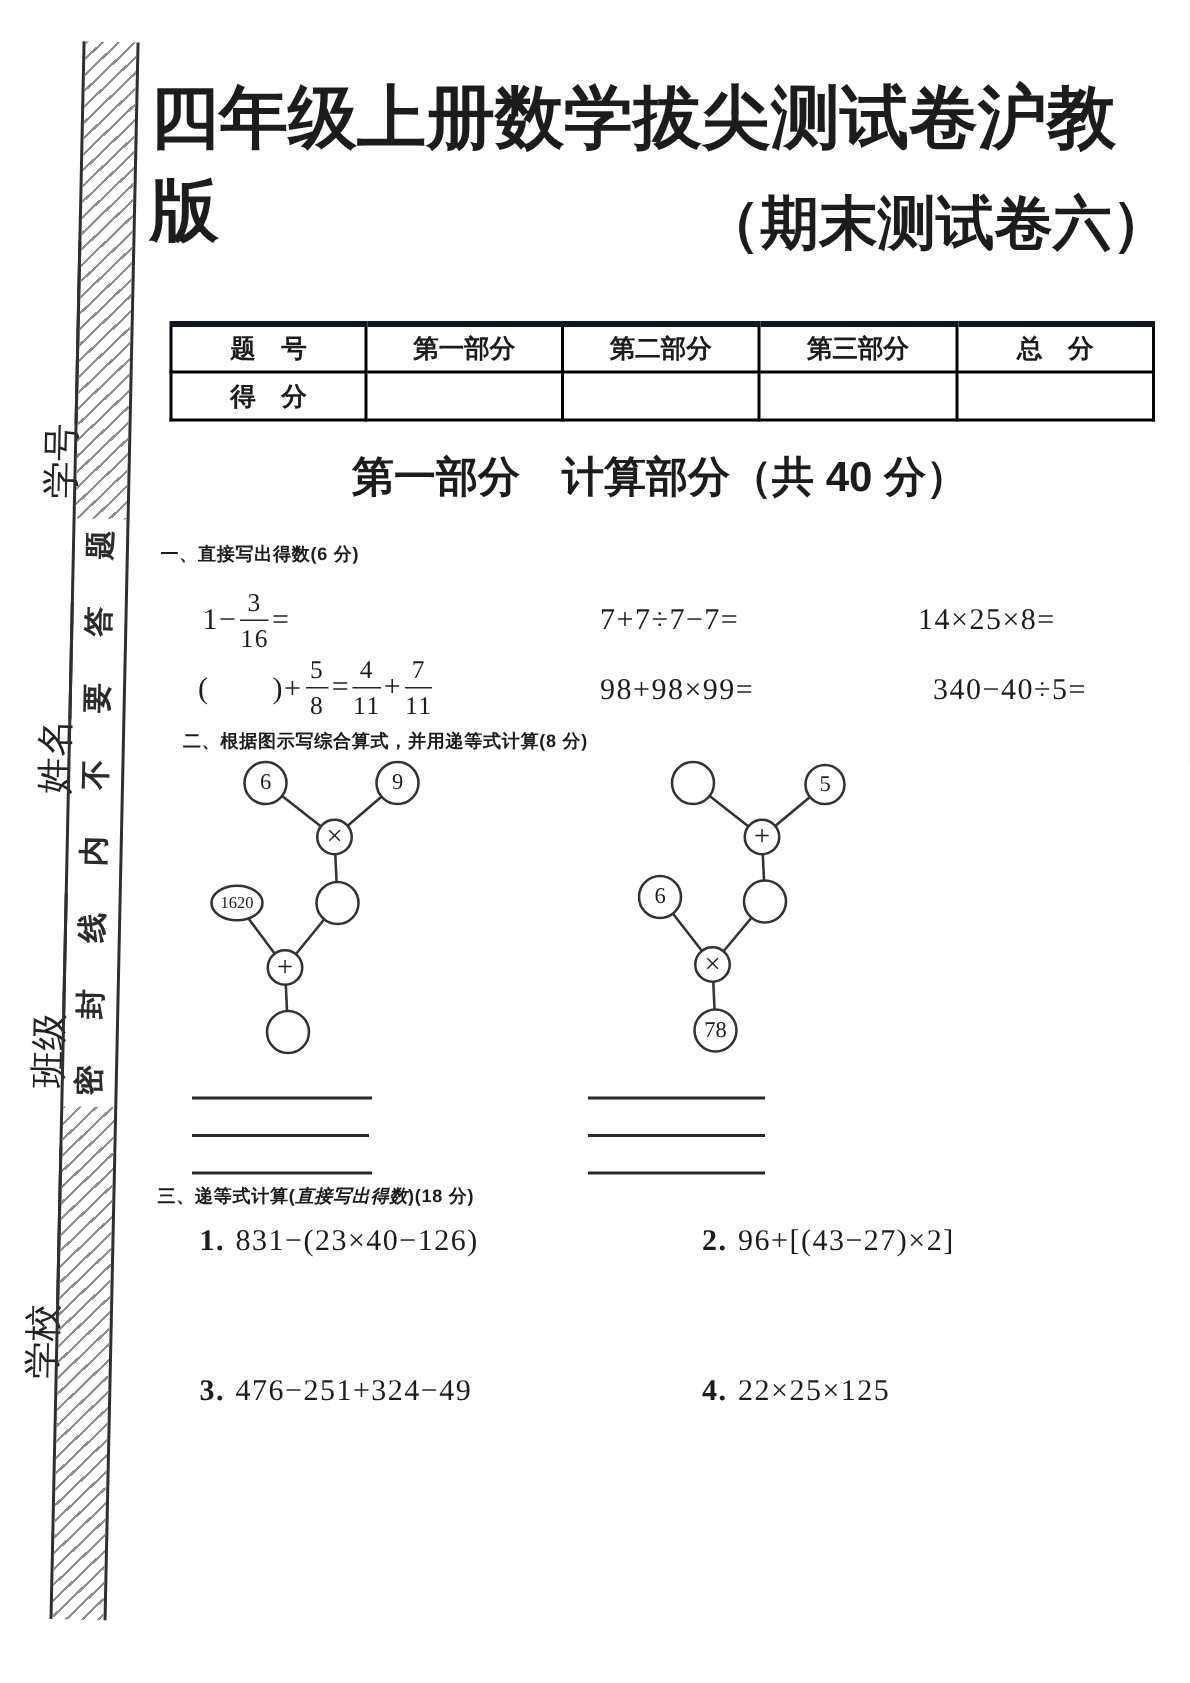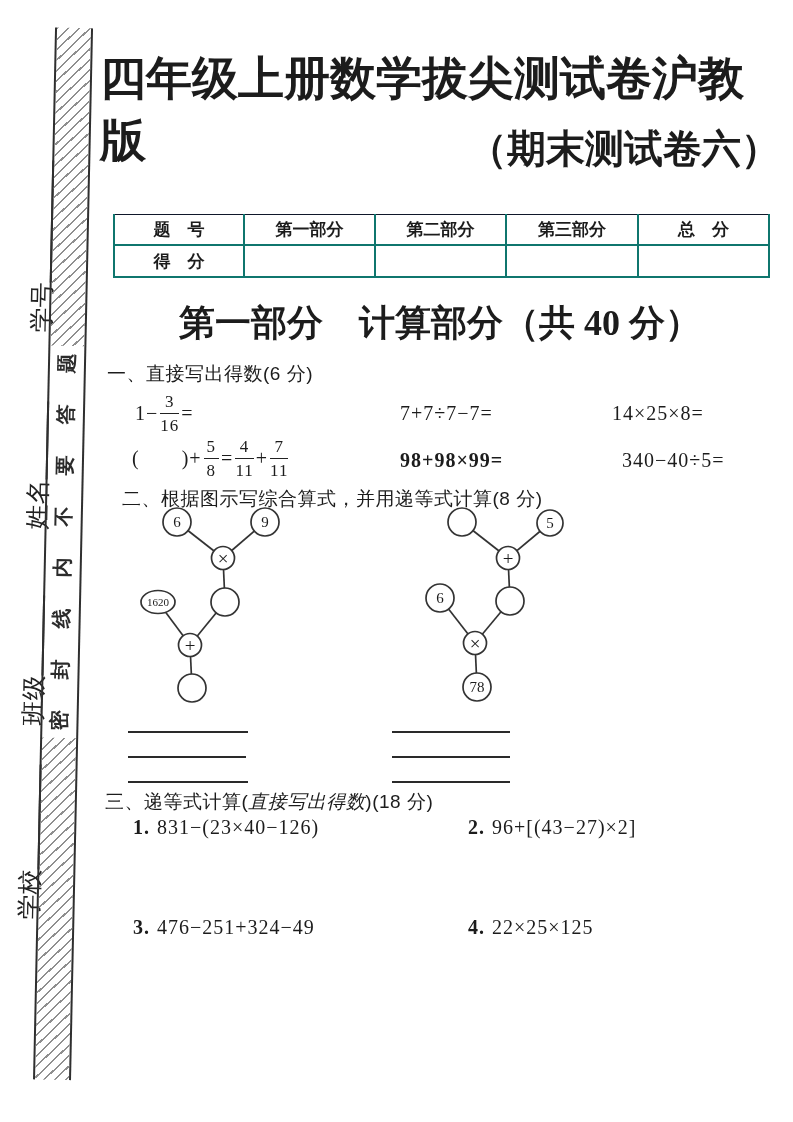--- a/index.html
+++ b/index.html
@@ -29,30 +29,30 @@
 
   
   .title{position:absolute;left:100px;top:48px;width:680px;text-align:left;
          font-size:46px;font-weight:800;letter-spacing:0px;}
   .subtitle{position:absolute;left:100px;top:122px;width:680px;text-align:right;
             font-size:39px;font-weight:800;}
   .info{position:absolute;right:28px;top:185px;font-size:19px;font-weight:700;}
 
   
   .score-table{position:absolute;left:113px;top:214px;border-collapse:collapse;}
-  .score-table td{border:2px solid #0f766e;text-align:center;vertical-align:middle;
+  .score-table td{border:2px solid #000000;text-align:center;vertical-align:middle;
                   font-size:17px;font-weight:600;padding:0;}
-  .score-table tr.r1 td{height:29px;border-top:1px solid #0f172a;}
+  .score-table tr.r1 td{height:29px;border-top:4px solid #0f172a;}
   .score-table tr.r2 td{height:30px;}
   .ct0{width:128px;} .ct1{width:129px;} .ct2{width:129px;} .ct3{width:130px;} .ct4{width:129px;}
 
   
   .part-heading{position:absolute;left:100px;top:299px;width:680px;text-align:center;
-                font-size:36px;font-weight:800;font-family:Liberation Serif, serif;}
-  .sec-heading{position:absolute;font-size:19px;font-weight:400;letter-spacing:0.5px;}
+                font-size:28px;font-weight:800;}
+  .sec-heading{position:absolute;font-size:12px;font-weight:700;letter-spacing:0.5px;}
   .kaiti{font-style:italic;}
   .expr{position:absolute;font-family:"Liberation Serif",serif;font-size:20px;
         letter-spacing:1px;white-space:nowrap;display:flex;align-items:center;}
   .frac{display:inline-block;text-align:center;font-size:17px;line-height:1;margin:0 2px;}
   .frac .fn{display:block;border-bottom:1.6px solid #222;padding:0 3px 3px;}
   .frac .fd{display:block;padding-top:3px;}
   .pnum{font-weight:bold;margin-right:7px;}
 
   
   .tree{position:absolute;}
@@ -153,21 +153,21 @@
     <span class="frac">
       <span class="fn">4</span>
       <span class="fd">11</span>
     </span>
     <span>+</span>
     <span class="frac">
       <span class="fn">7</span>
       <span class="fd">11</span>
     </span>
   </div>
-  <div class="expr" style="left:400px;top:449px;font-weight:bold;">98+98×99=</div>
+  <div class="expr" style="left:400px;top:449px;">98+98×99=</div>
   <div class="expr" style="left:622px;top:449px;">340−40÷5=</div>
 
   <div class="sec-heading" style="left:122px;top:486px;">二、根据图示写综合算式，并用递等式计算(8 分)</div>
 
   <svg class="tree" style="left:130px;top:505px;" width="164" height="202" viewBox="0 0 164 202">
     <line x1="47" y1="17" x2="93" y2="53"></line>
     <line x1="135" y1="17" x2="93" y2="53"></line>
     <line x1="93" y1="53" x2="95" y2="97"></line>
     <line x1="28" y1="97" x2="60" y2="140"></line>
     <line x1="95" y1="97" x2="60" y2="140"></line>

